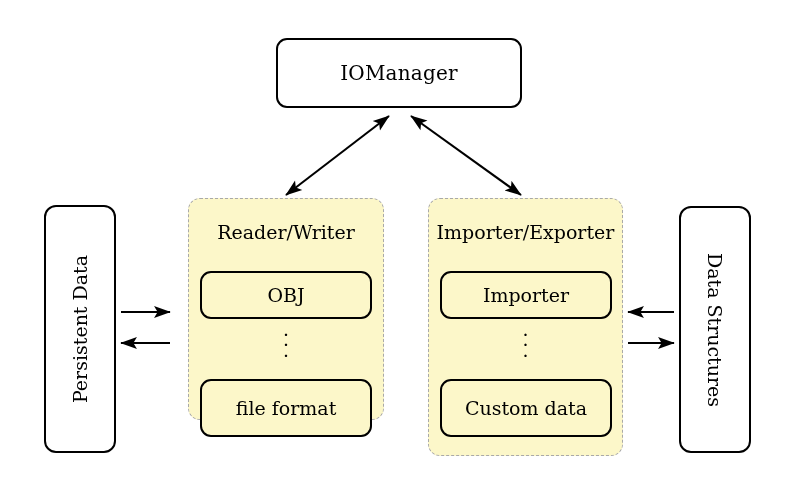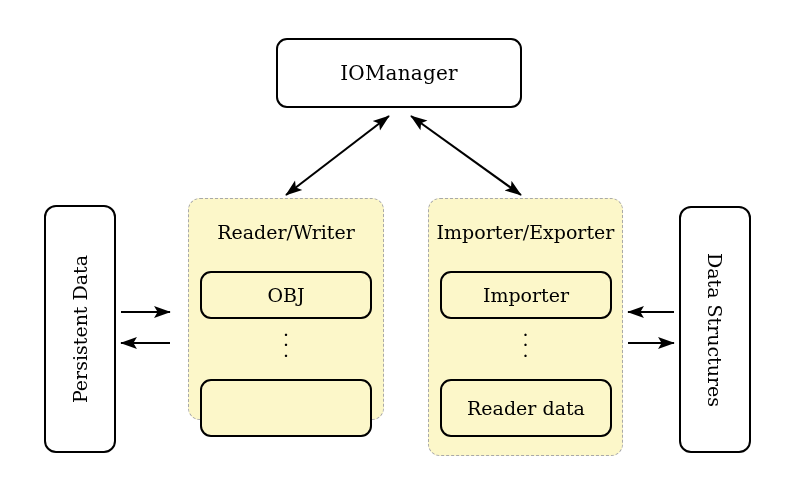--- a/index.html
+++ b/index.html
@@ -142,40 +142,41 @@
     </div>
 
     <div class="vdots">
       <span>·</span>
       <span>·</span>
       <span>·</span>
     </div>
 
     <div class="inner-node inner-bottom">
       <div>
+        <div>file format</div>
       </div>
     </div>
   </div>
 
   <div class="group-panel panel-right">
     <div class="panel-title">Importer/Exporter</div>
 
     <div class="inner-node inner-top">
       <span>Importer</span>
     </div>
 
     <div class="vdots">
       <span>·</span>
       <span>·</span>
       <span>·</span>
     </div>
 
     <div class="inner-node inner-bottom">
       <div>
-        <div>Reader data</div>
+        <div>Custom data</div>
       </div>
     </div>
   </div>
 
   <div class="side-box side-left">
     <span class="vtext vtext-up">Persistent Data</span>
   </div>
 
   <div class="side-box side-right">
     <span class="vtext vtext-down">Data Structures</span>

